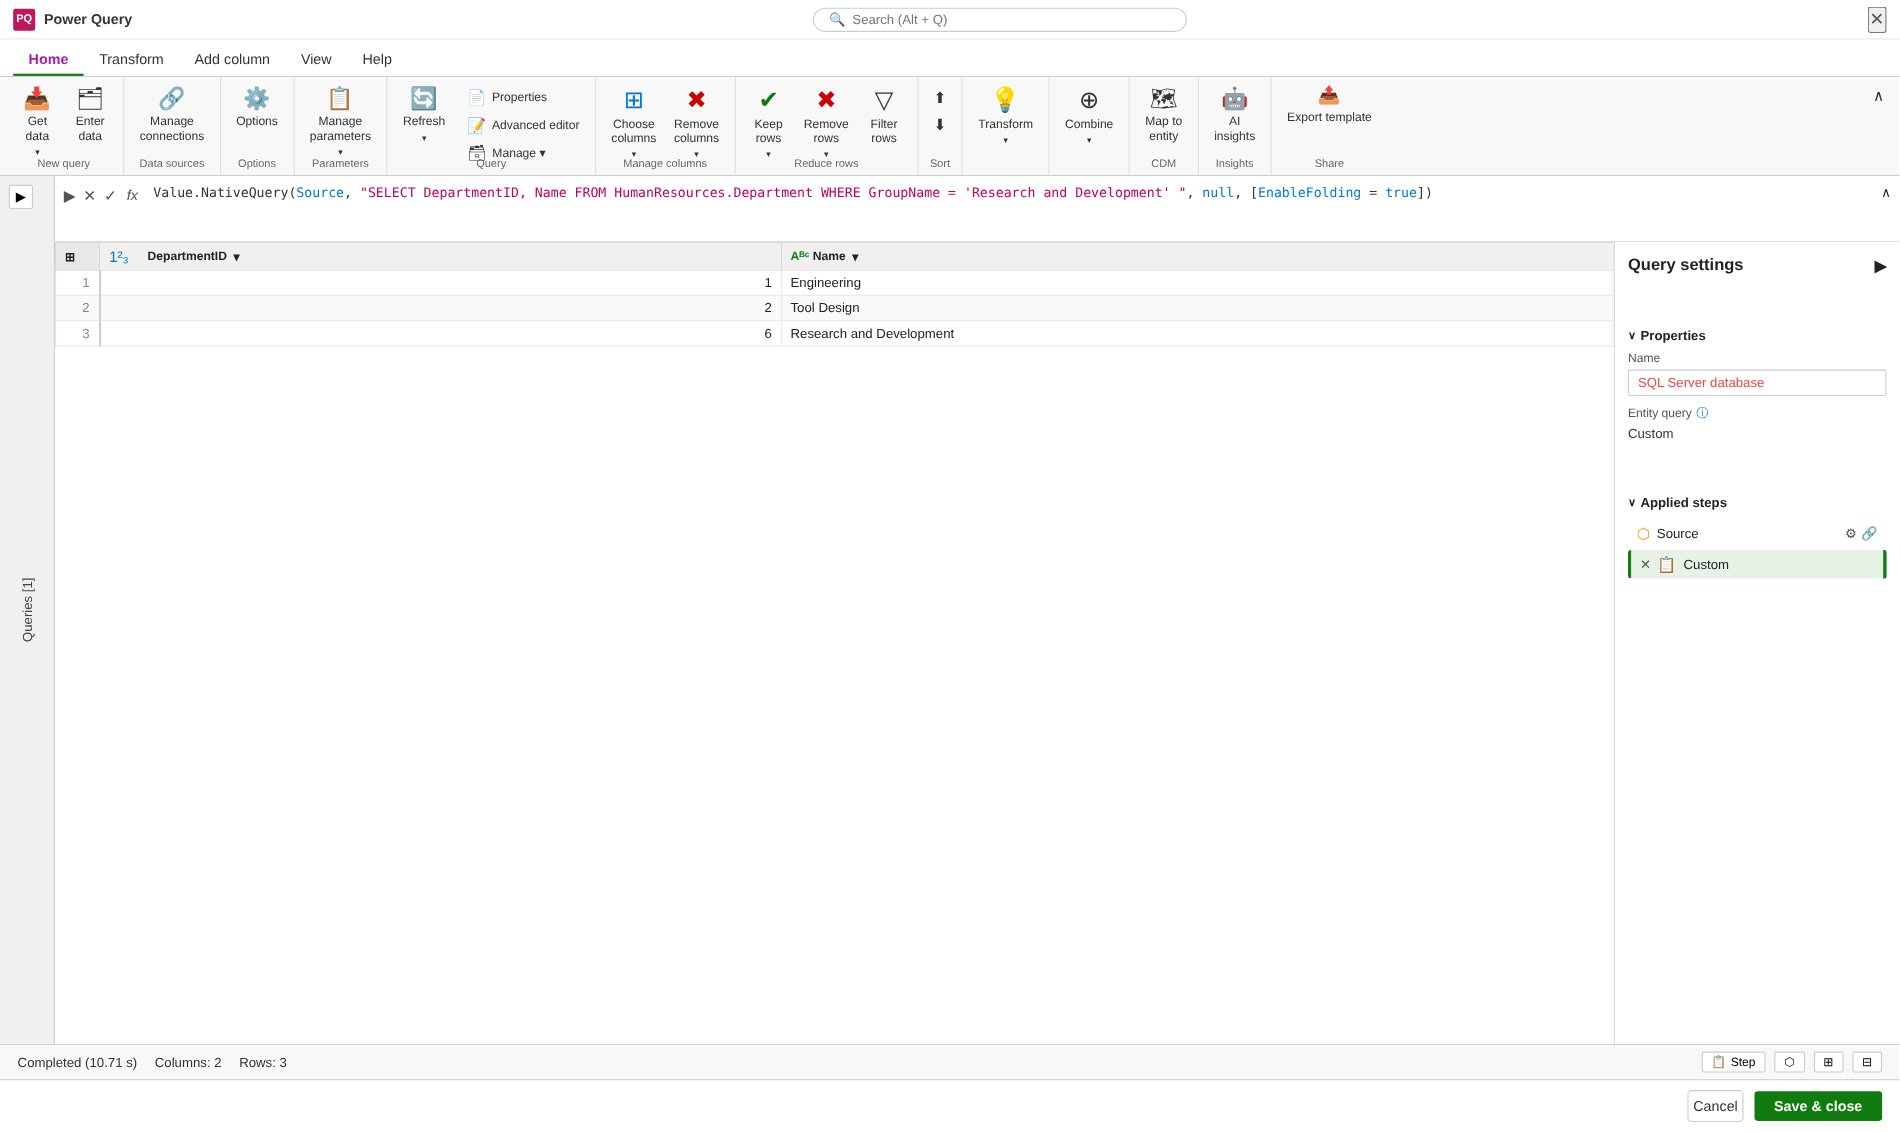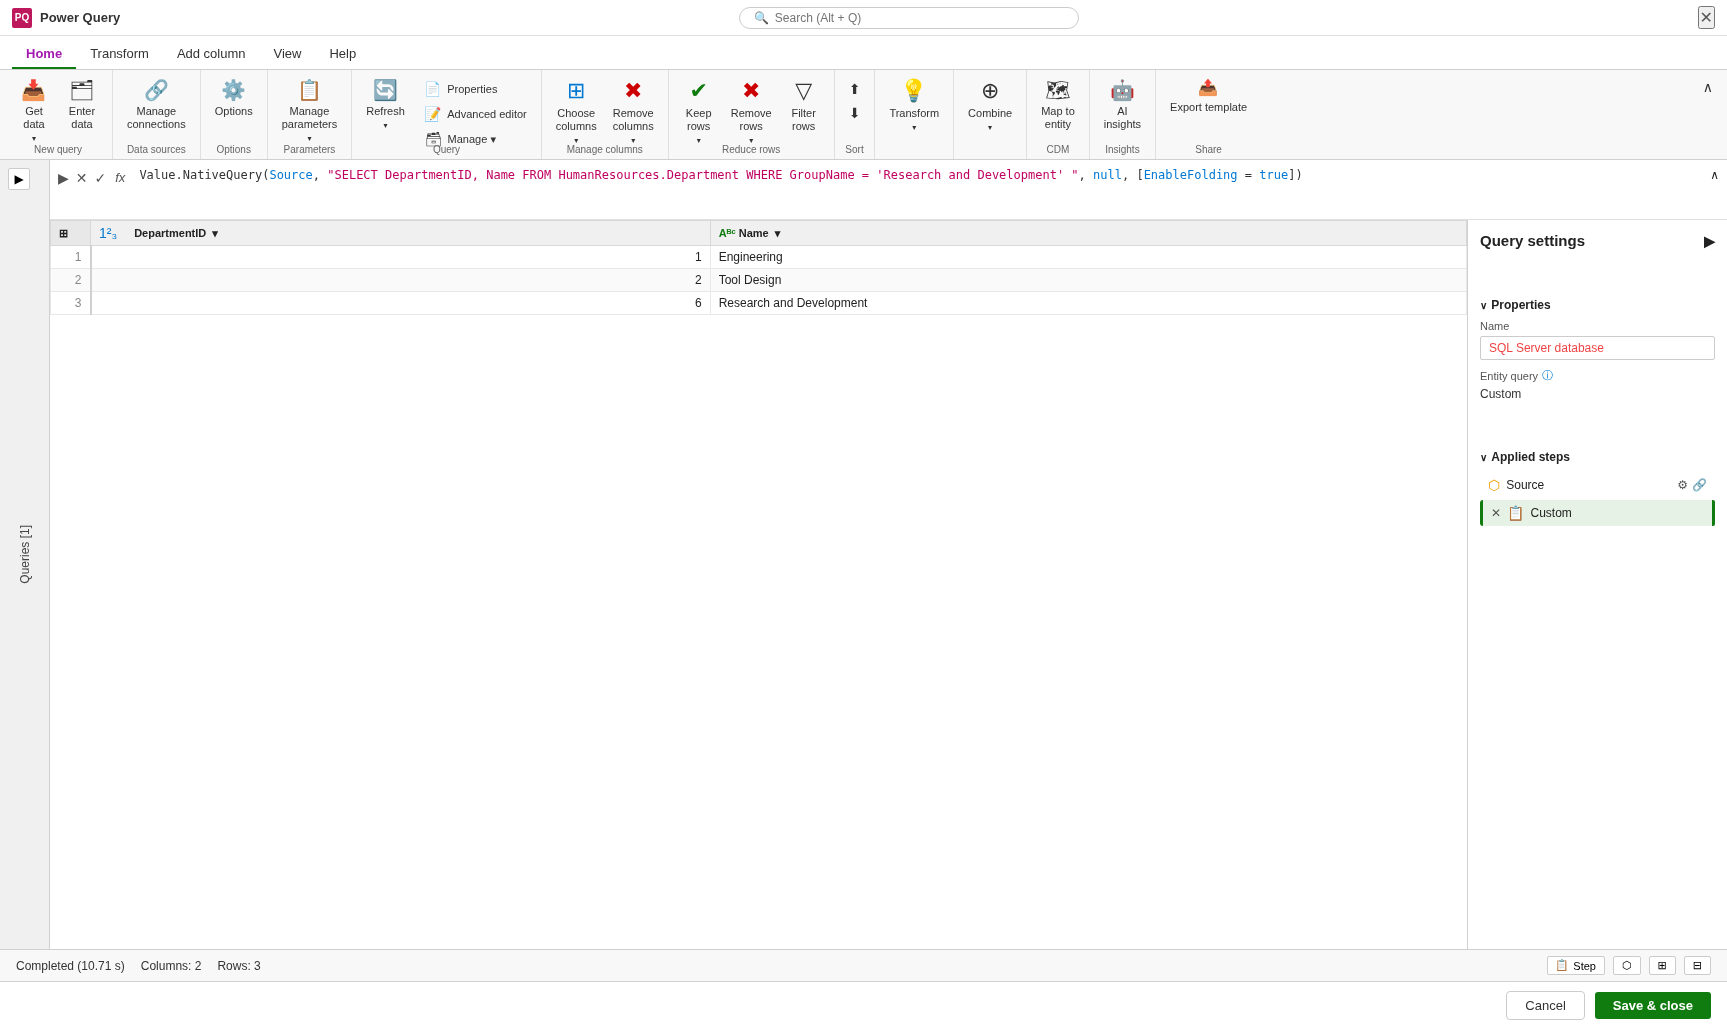--- a/index.html
+++ b/index.html
@@ -74,21 +74,21 @@
     .step-x { color: #555; font-size: 12px; }
 
     
     .status-bar { display: flex; align-items: center; justify-content: space-between; padding: 4px 16px; background: #f8f8f8; border-top: 1px solid #d0d0d0; height: 32px; }
     .status-left { display: flex; align-items: center; gap: 16px; font-size: 12px; color: #333; }
     .status-right { display: flex; align-items: center; gap: 8px; }
     .status-icon-btn { border: 1px solid #ccc; background: #fff; padding: 2px 8px; cursor: pointer; border-radius: 2px; font-size: 11px; display: flex; align-items: center; gap: 4px; }
 
     
     .action-bar { display: flex; align-items: center; justify-content: flex-end; gap: 10px; padding: 8px 16px; background: #fff; border-top: 1px solid #d0d0d0; height: 48px; }
-    .btn-cancel { padding: 6px 18px; border: 1px solid #ccc; background: #fff; border-radius: 4px; cursor: pointer; font-size: 13px; color: #333; }
+    .btn-cancel { padding: 6px 4px; border: 1px solid #ccc; background: #fff; border-radius: 4px; cursor: pointer; font-size: 13px; color: #333; }
     .btn-save { padding: 6px 18px; background: #107c10; color: #fff; border: none; border-radius: 3px; cursor: pointer; font-size: 13px; font-weight: 600; }
 
     .formula-bar-wrapper { display: flex; align-items: stretch; border-bottom: 1px solid #e0e0e0; min-height: 60px; }
     .formula-bar-left { display: flex; align-items: flex-start; padding: 8px 6px; gap: 3px; }
     .formula-bar-content { flex: 1; padding: 6px 4px; font-family: 'Consolas', monospace; font-size: 12px; line-height: 1.5; }
     .formula-bar-right { display: flex; align-items: flex-start; padding: 8px; }
   </style>
 </head>
 <body>
 

